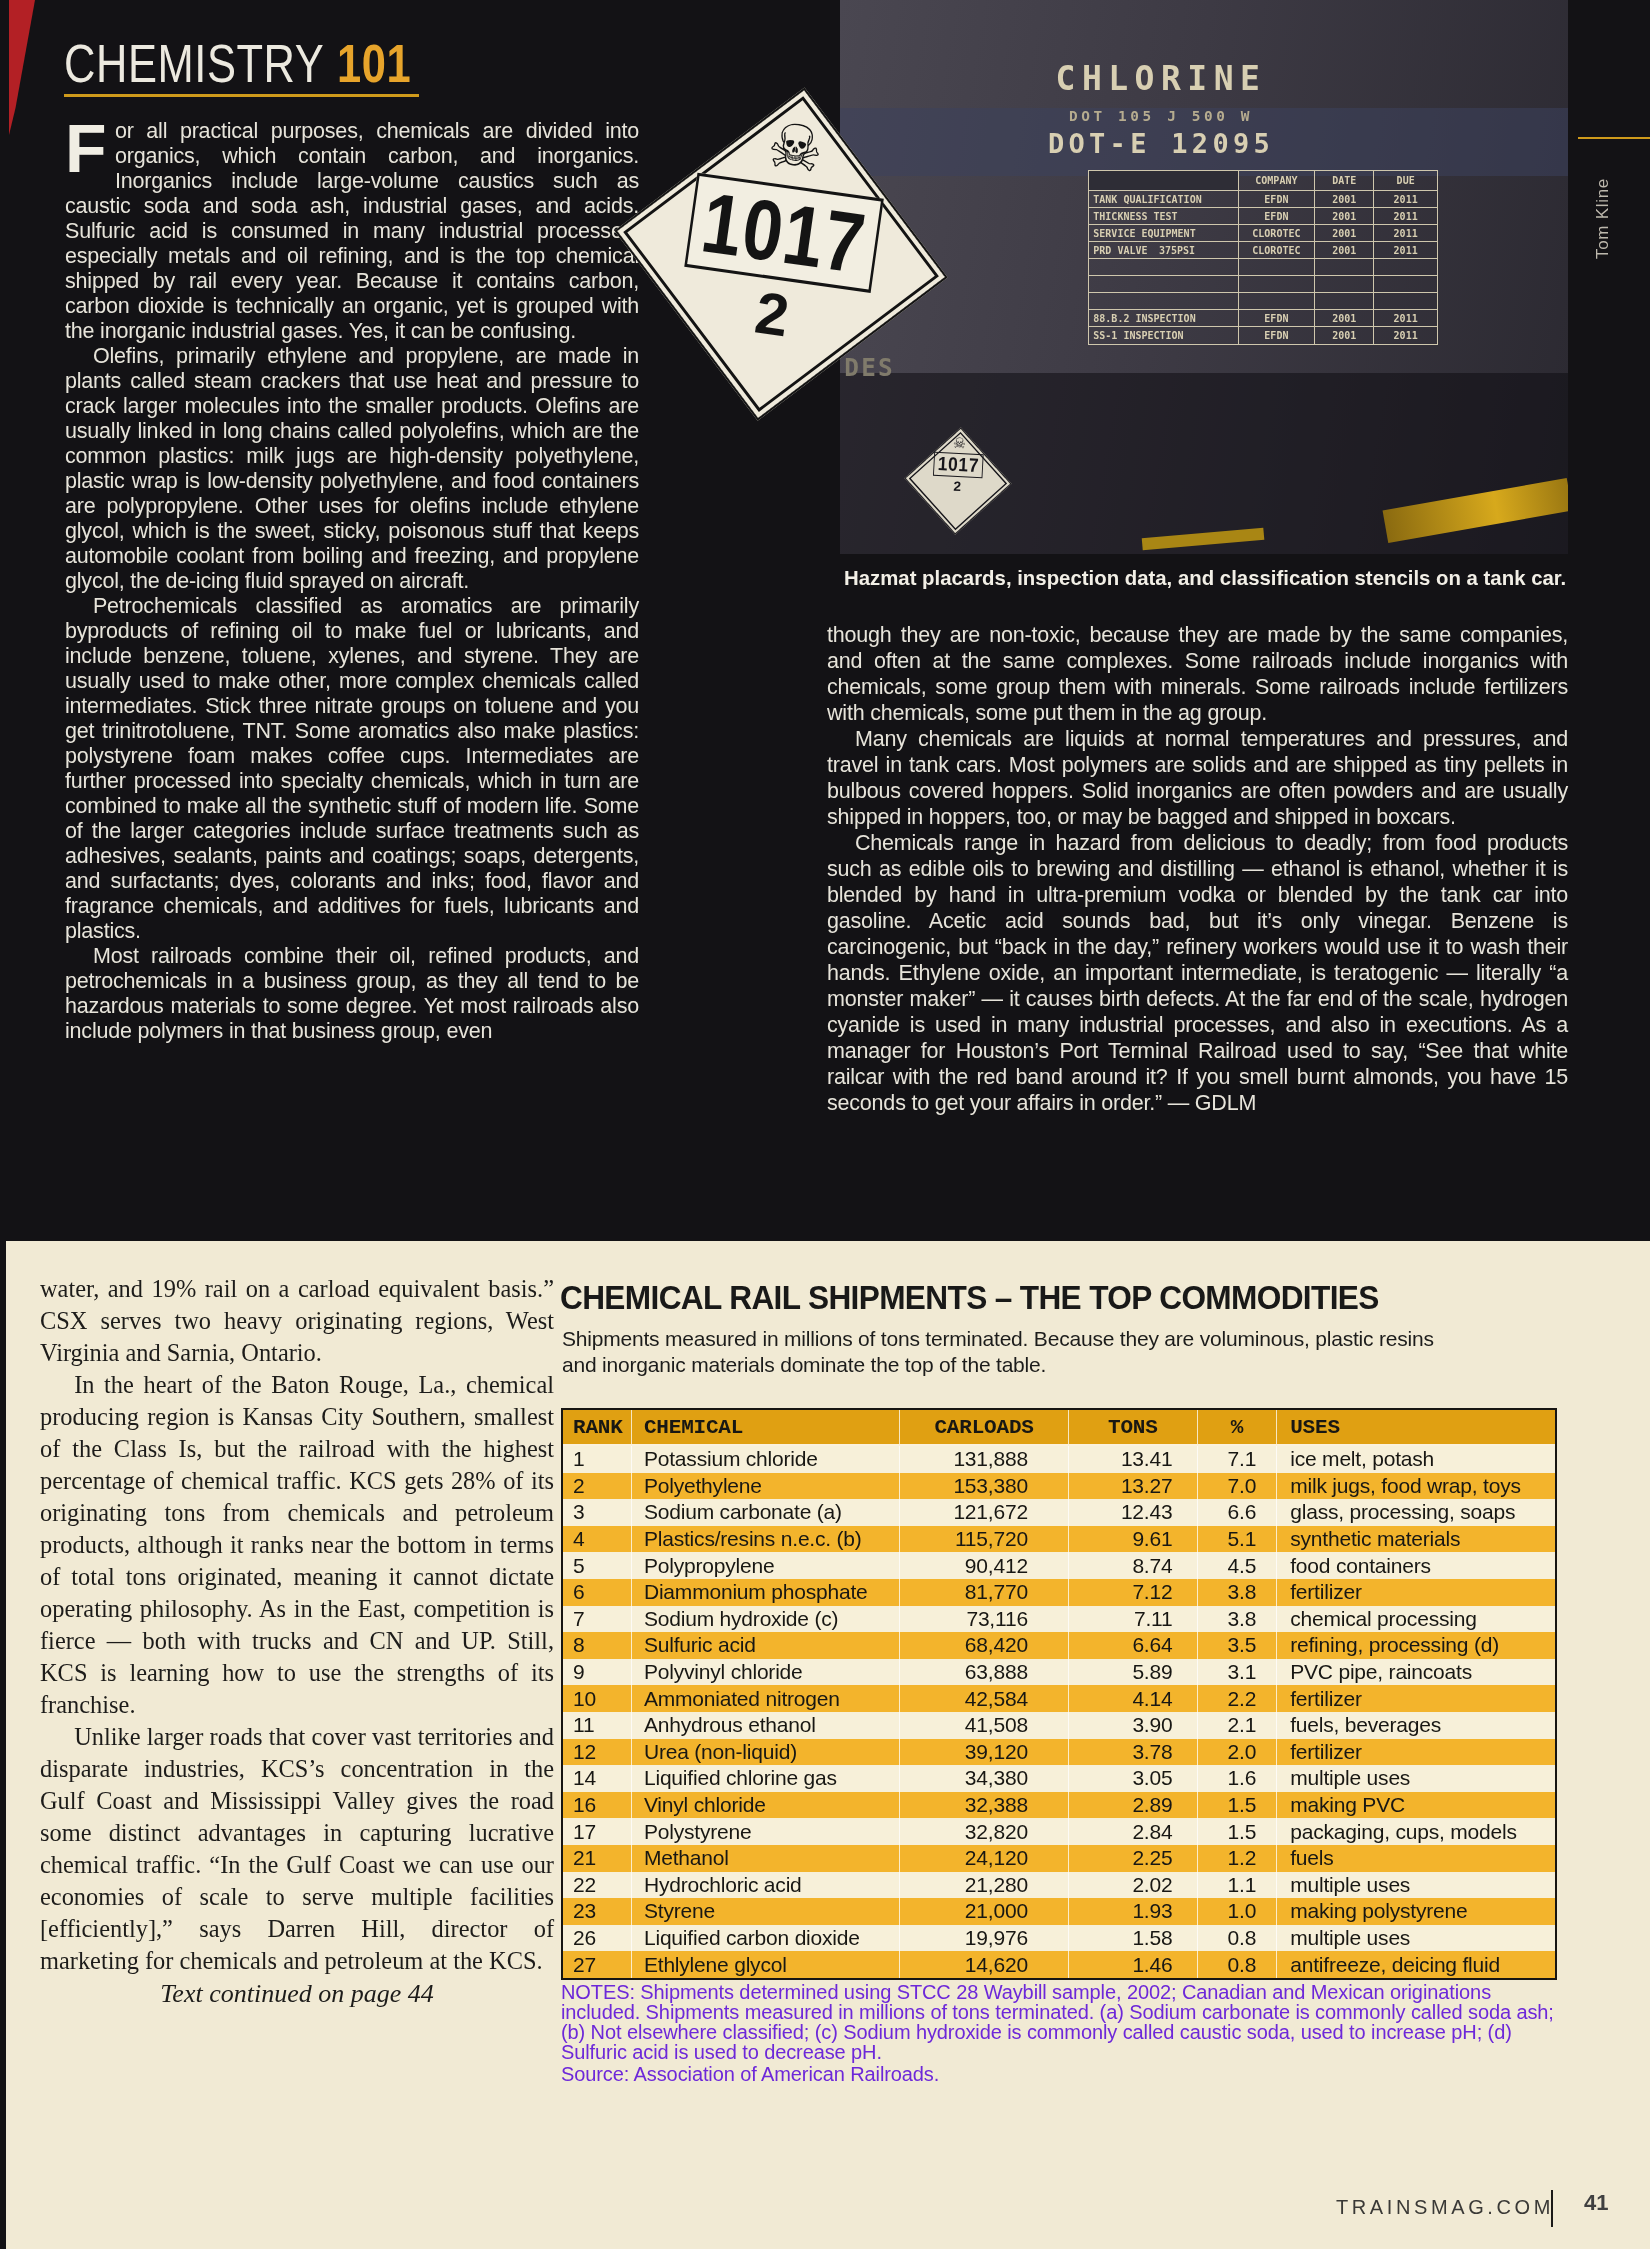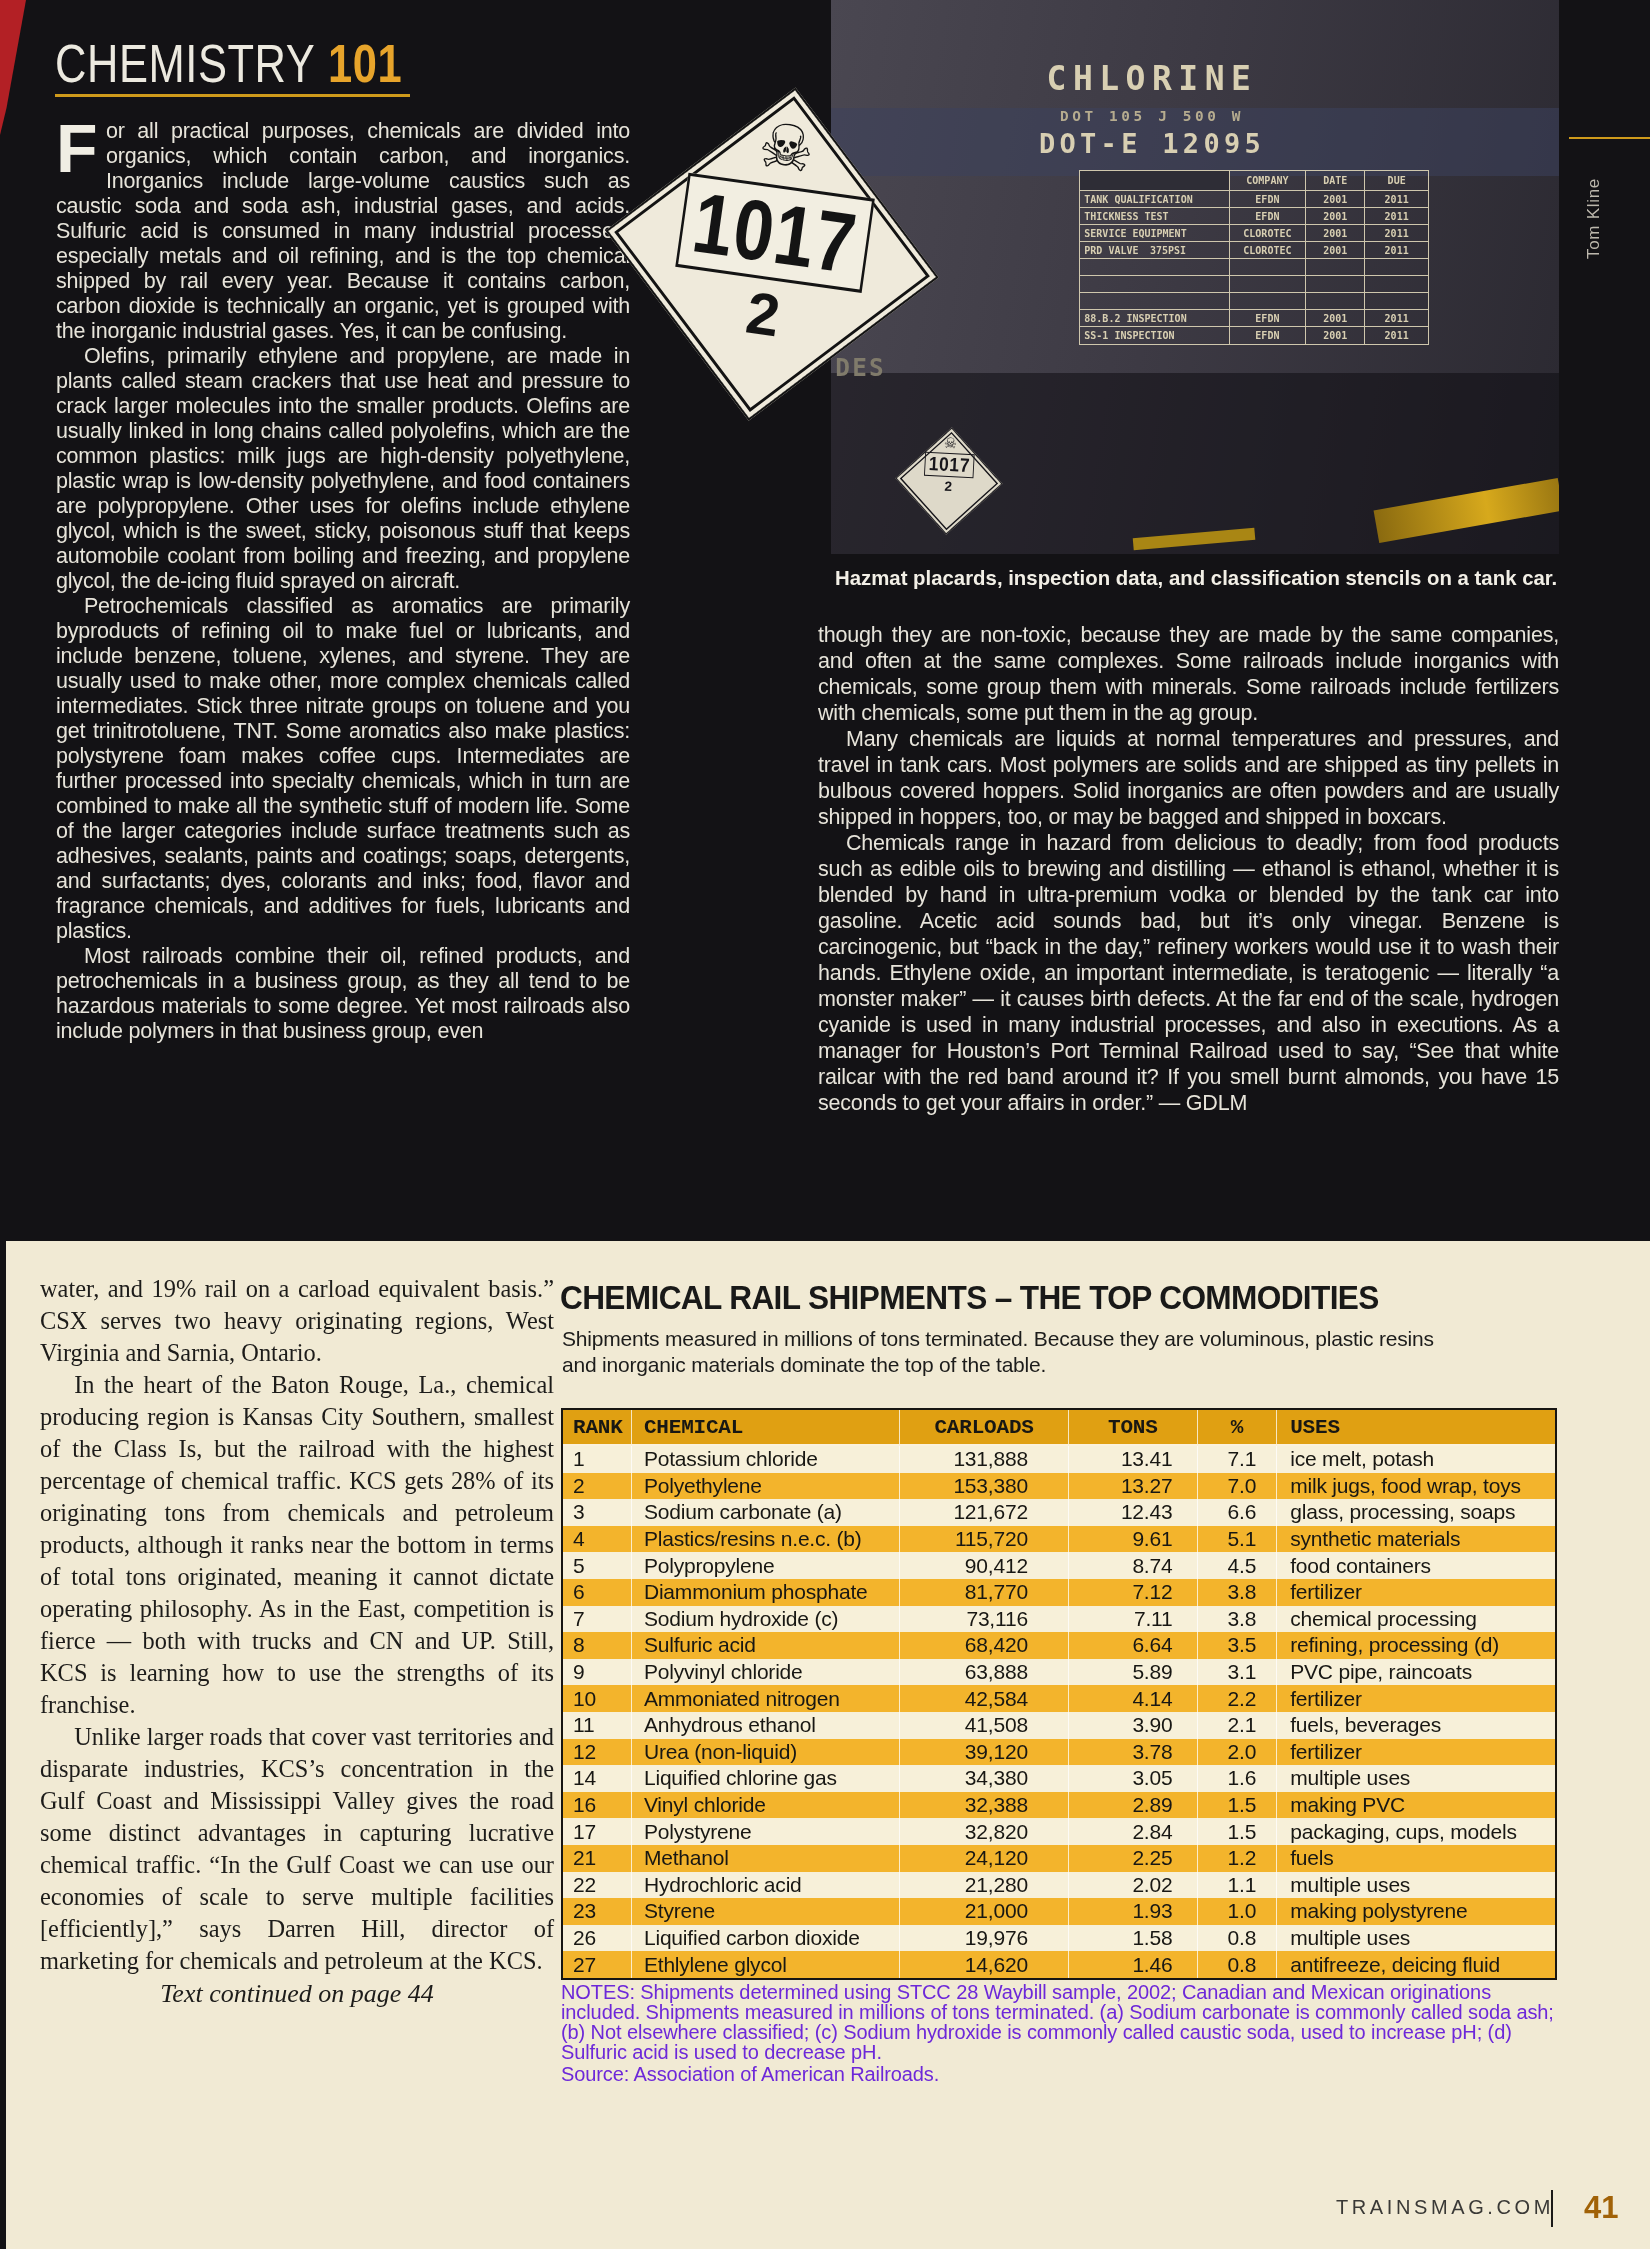--- a/index.html
+++ b/index.html
@@ -5,21 +5,21 @@
   :root{
     --black:#131215; --ink:#e7e4da; --gold:#cf9a1b; --accent:#e7a42b;
     --cream-page:#f1ead4; --row-cream:#f7f0d9; --row-gold:#f3b42c; --hdr-gold:#e0a012;
     --photo-ink:#d8cfb2;
   }
   *{box-sizing:border-box;margin:0;padding:0;}
   body{background:#555;font-family:"Liberation Sans",sans-serif;}
   .page{position:relative;width:1650px;height:2250px;background:var(--black);overflow:hidden;}
 
   
-  .top-black{position:absolute;left:0;top:0;width:1400px;height:1241px;background:var(--black);}
+  .top-black{position:absolute;left:9px;top:0;width:1400px;height:1241px;background:var(--black);}
   .red-sliver{position:absolute;left:0;top:0;width:30px;height:140px;background:#b32025;
     clip-path:polygon(0 0,26px 0,6.5px 108px,0 135px);}
   .masthead{position:absolute;left:55px;top:33px;font-size:53px;letter-spacing:0.7px;
     color:#ece9df;transform:scaleX(.82);transform-origin:left top;white-space:nowrap;font-weight:400;}
   .masthead .accent{color:var(--accent);font-weight:700;}
   .mast-rule{position:absolute;left:55px;top:94px;width:355px;height:2.9px;background:var(--gold);}
 
   .body-col{color:var(--ink);font-size:21.5px;line-height:25px;text-align:justify;letter-spacing:-0.2px;}
   .col-left{position:absolute;left:56px;top:119px;width:574px;}
   .col-right{position:absolute;left:818px;top:622px;width:741px;line-height:26px;}
@@ -113,21 +113,21 @@
   .c.uses{padding-left:13px;}
   .t-head .c.hnum{justify-content:center;padding:0;}
 
   .notes{position:absolute;left:555px;top:741px;width:1005px;font-size:20px;line-height:20px;
     color:#6d28d9;letter-spacing:-0.1px;}
   .notes p + p{margin-top:2.2px;}
 
   .footer{position:absolute;left:0;top:949px;width:1650px;height:43px;}
   .footer .site{position:absolute;left:1330px;top:5.7px;font-size:20px;letter-spacing:3.6px;color:#3a3936;}
   .footer .bar{position:absolute;left:1545px;top:0px;width:2.2px;height:37px;background:#1b1a18;}
-  .footer .pageno{position:absolute;left:1578px;top:0px;font-size:31px;font-weight:700;color:#a16207;}
+  .footer .pageno{position:absolute;left:1578px;top:0px;font-size:22px;font-weight:700;color:#404040;}
 </style>
 </head>
 <body>
 
 <div class="page">
 
   <div class="top-black">
     <div class="red-sliver"></div>
 
     <div class="masthead"><span>CHEMISTRY</span>&nbsp;<span class="accent">101</span></div>

